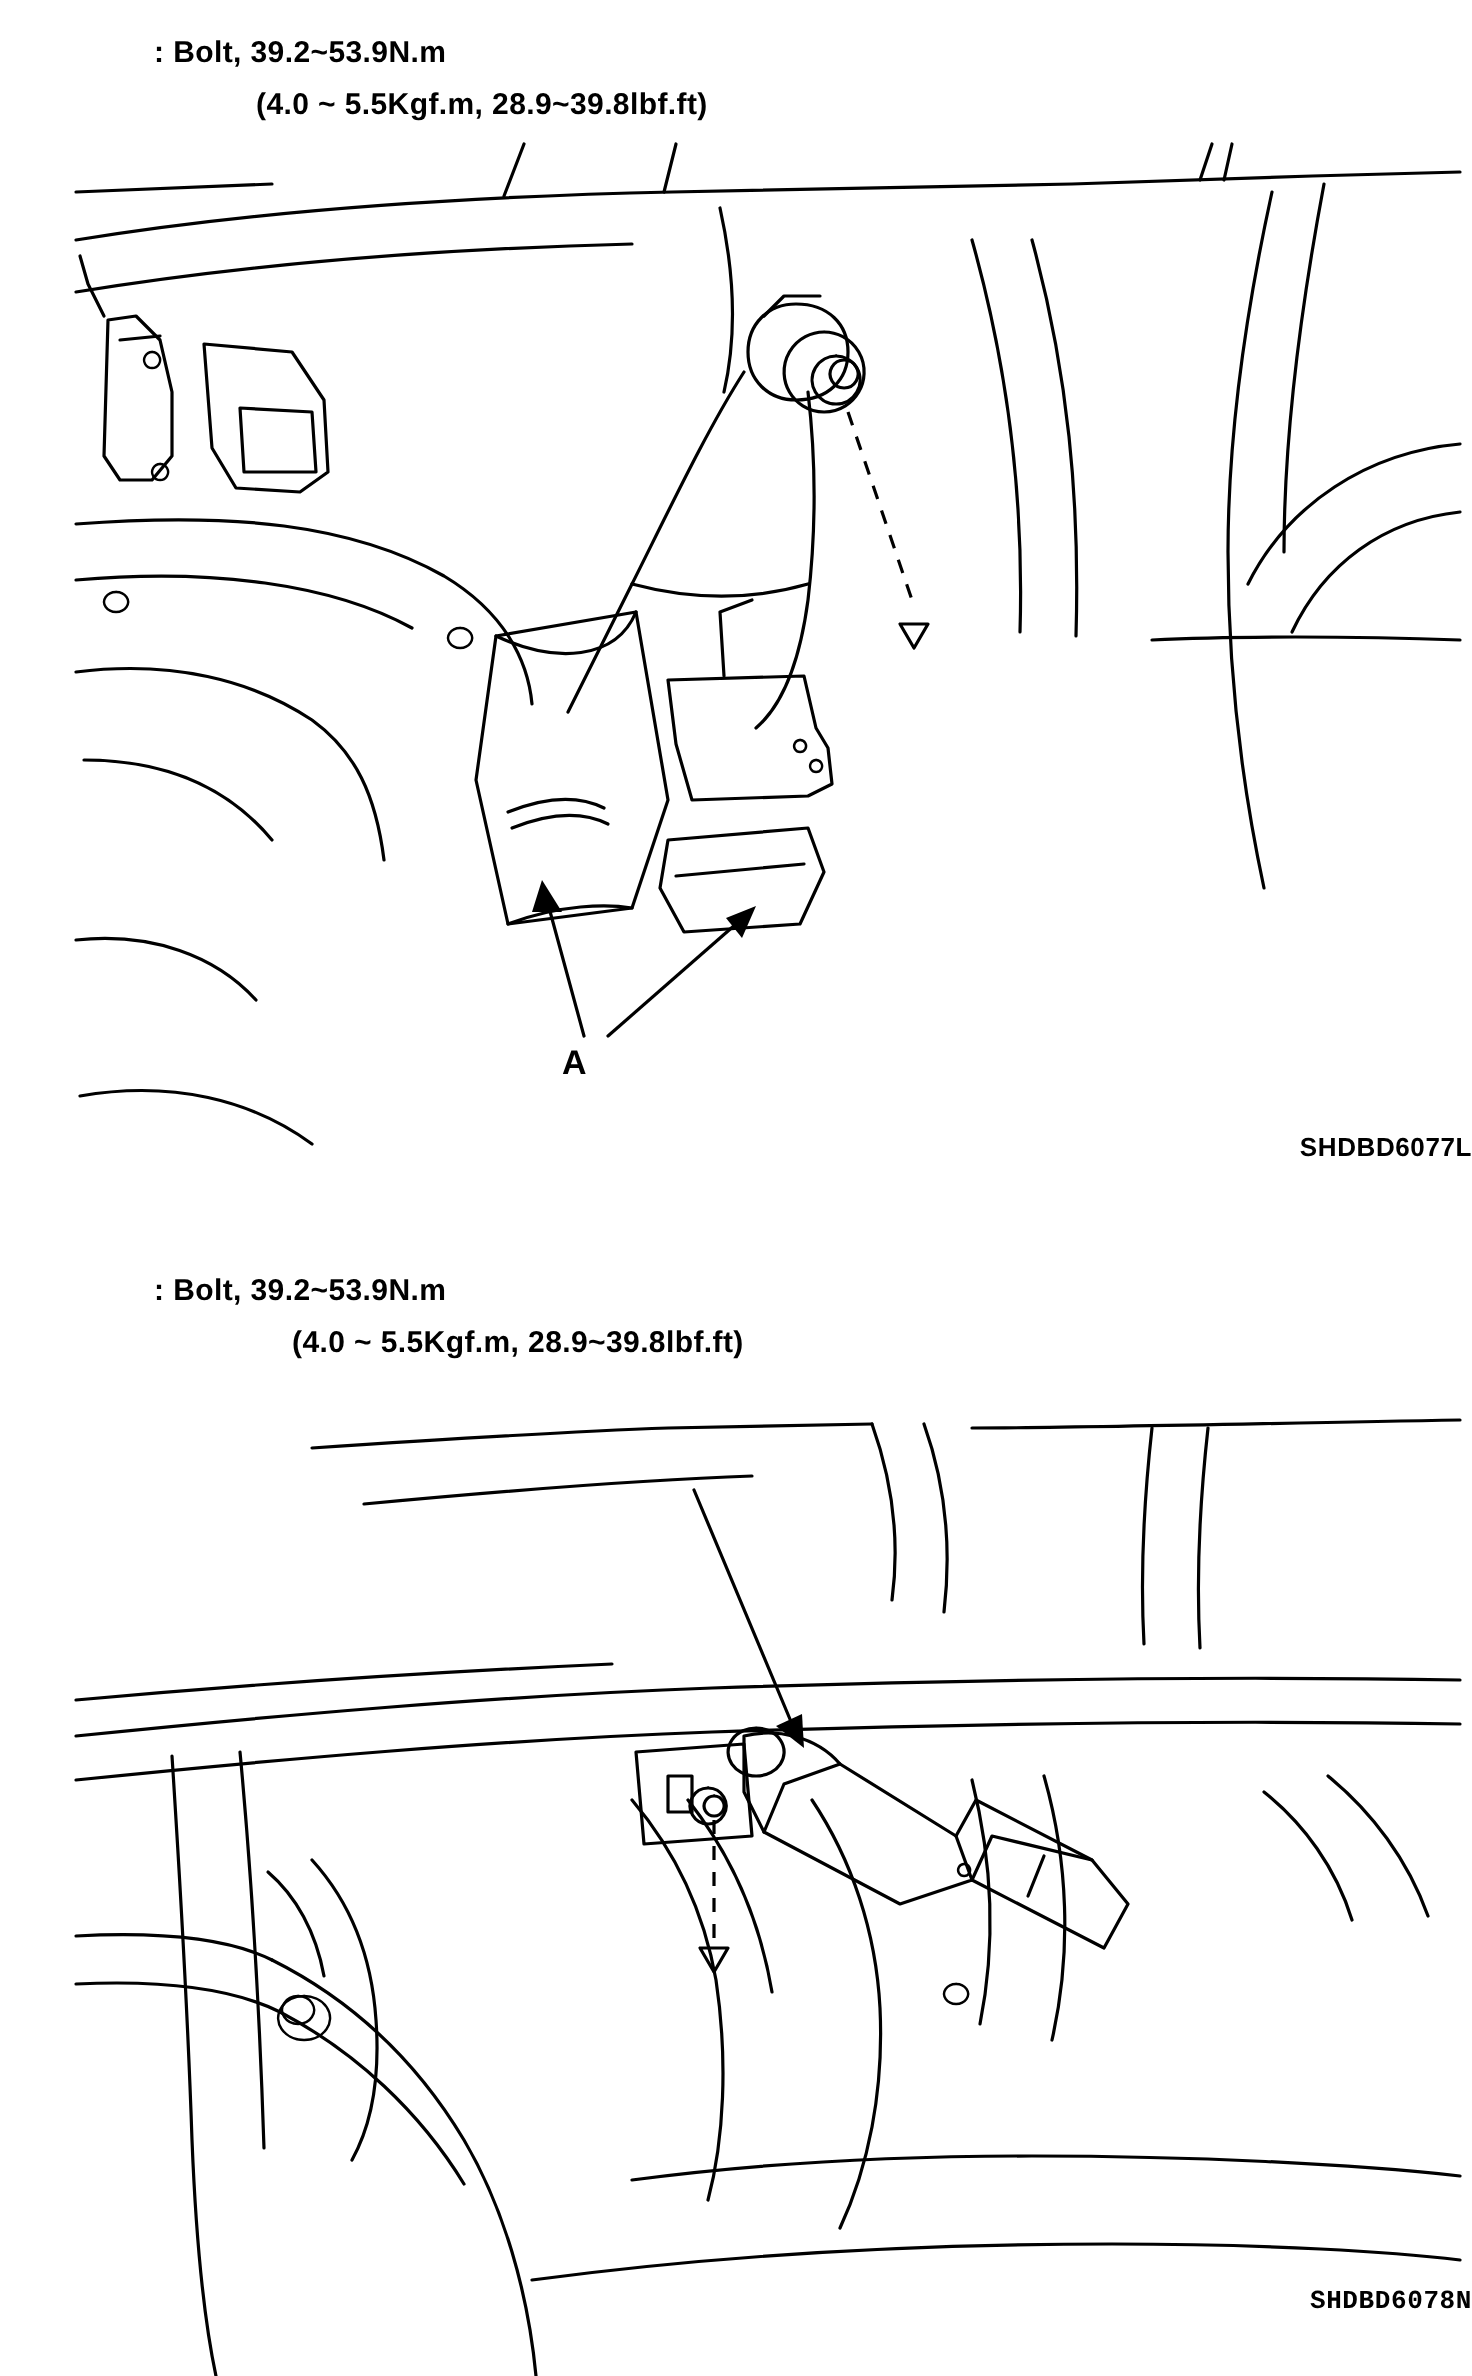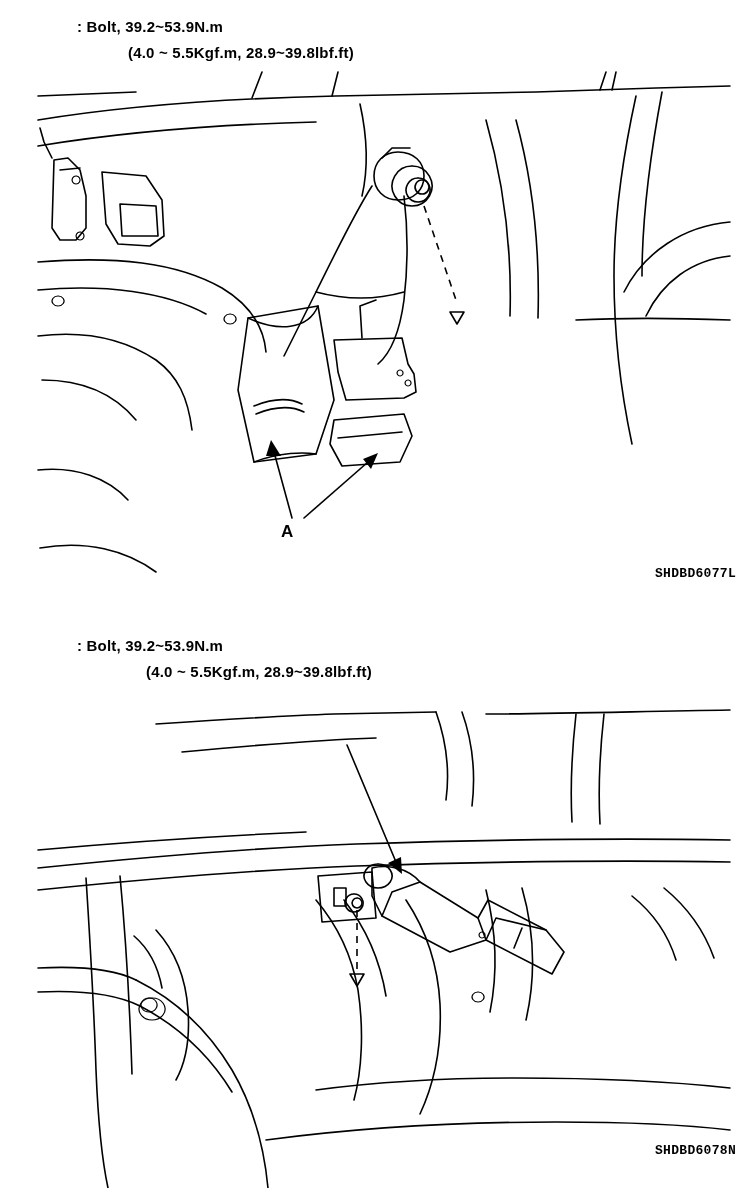--- a/index.html
+++ b/index.html
@@ -47,21 +47,21 @@
   #fig2-note-l1 { left: 52px; top: 37px; }
   #fig2-note-l2 { left: 130px; top: 63px; }
 
   .fig-code {
     position: absolute;
     font-size: 13px;
     font-weight: bold;
     letter-spacing: 0.3px;
     white-space: nowrap;
   }
-  #fig1-code { right: 16px; top: 566px; font-family: Liberation Mono, monospace; }
+  #fig1-code { right: 16px; top: 566px; }
   #fig2-code { right: 16px; top: 543px; font-family: Liberation Mono, monospace; }
 
   .callout {
     position: absolute;
     font-size: 17px;
     font-weight: bold;
   }
   #fig1-callout-a { left: 265px; top: 522px; }
 
   svg.art {

